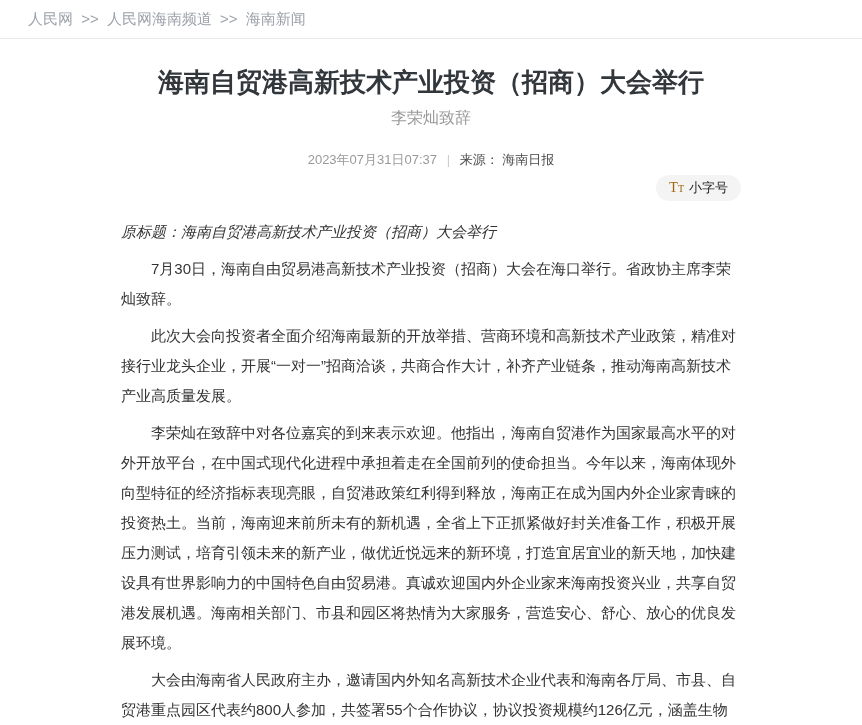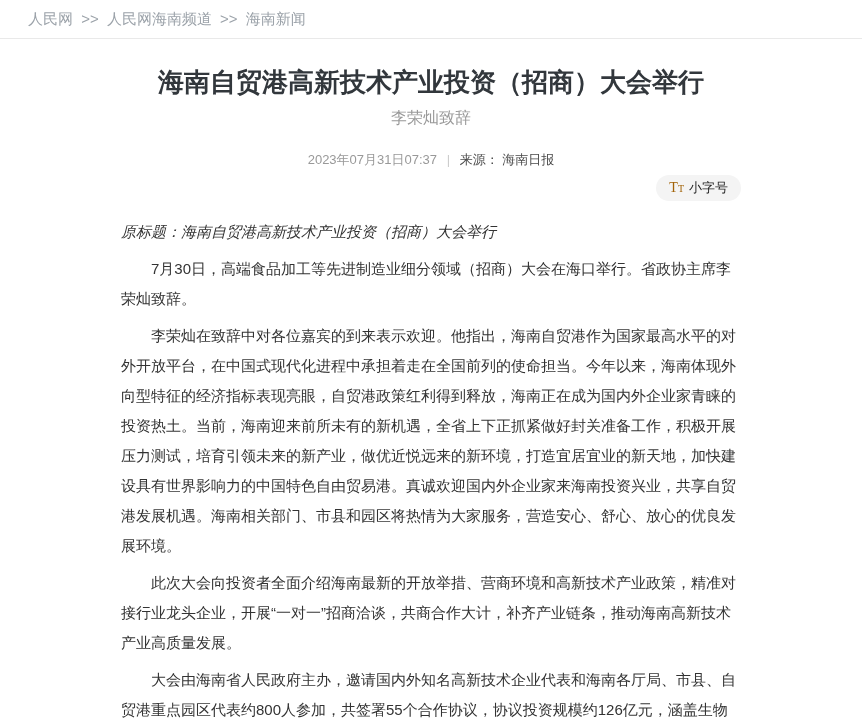--- a/index.html
+++ b/index.html
@@ -127,19 +127,19 @@
   <div class="toolbar-row">
     <button class="font-size-btn">
       <span class="tt-icon"><span class="t-big">T</span><span class="t-small">T</span></span>
       <span>小字号</span>
     </button>
   </div>
 
   <div class="article-body">
     <p class="original-title">原标题：海南自贸港高新技术产业投资（招商）大会举行</p>
 
-  <p class="para">7月30日，高端食品加工等先进制造业细分领域（招商）大会在海口举行。省政协主席李荣灿致辞。</p>
+  <p class="para">7月30日，海南自由贸易港高新技术产业投资（招商）大会在海口举行。省政协主席李荣灿致辞。</p>
+      <p class="para">此次大会向投资者全面介绍海南最新的开放举措、营商环境和高新技术产业政策，精准对接行业龙头企业，开展“一对一”招商洽谈，共商合作大计，补齐产业链条，推动海南高新技术产业高质量发展。</p>
       <p class="para">李荣灿在致辞中对各位嘉宾的到来表示欢迎。他指出，海南自贸港作为国家最高水平的对外开放平台，在中国式现代化进程中承担着走在全国前列的使命担当。今年以来，海南体现外向型特征的经济指标表现亮眼，自贸港政策红利得到释放，海南正在成为国内外企业家青睐的投资热土。当前，海南迎来前所未有的新机遇，全省上下正抓紧做好封关准备工作，积极开展压力测试，培育引领未来的新产业，做优近悦远来的新环境，打造宜居宜业的新天地，加快建设具有世界影响力的中国特色自由贸易港。真诚欢迎国内外企业家来海南投资兴业，共享自贸港发展机遇。海南相关部门、市县和园区将热情为大家服务，营造安心、舒心、放心的优良发展环境。</p>
-      <p class="para">此次大会向投资者全面介绍海南最新的开放举措、营商环境和高新技术产业政策，精准对接行业龙头企业，开展“一对一”招商洽谈，共商合作大计，补齐产业链条，推动海南高新技术产业高质量发展。</p>
       <p class="para">大会由海南省人民政府主办，邀请国内外知名高新技术企业代表和海南各厅局、市县、自贸港重点园区代表约800人参加，共签署55个合作协议，协议投资规模约126亿元，涵盖生物医药、石化新材料、高端食品加工等先进制造业细分领域。</p>
     </div>
 
 </div>
 
 </body></html>

